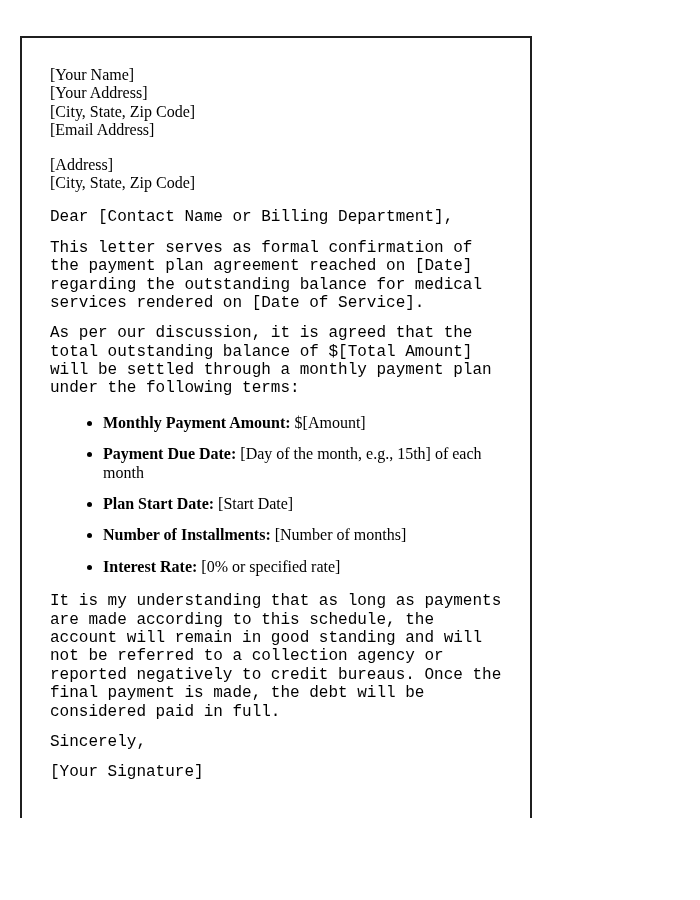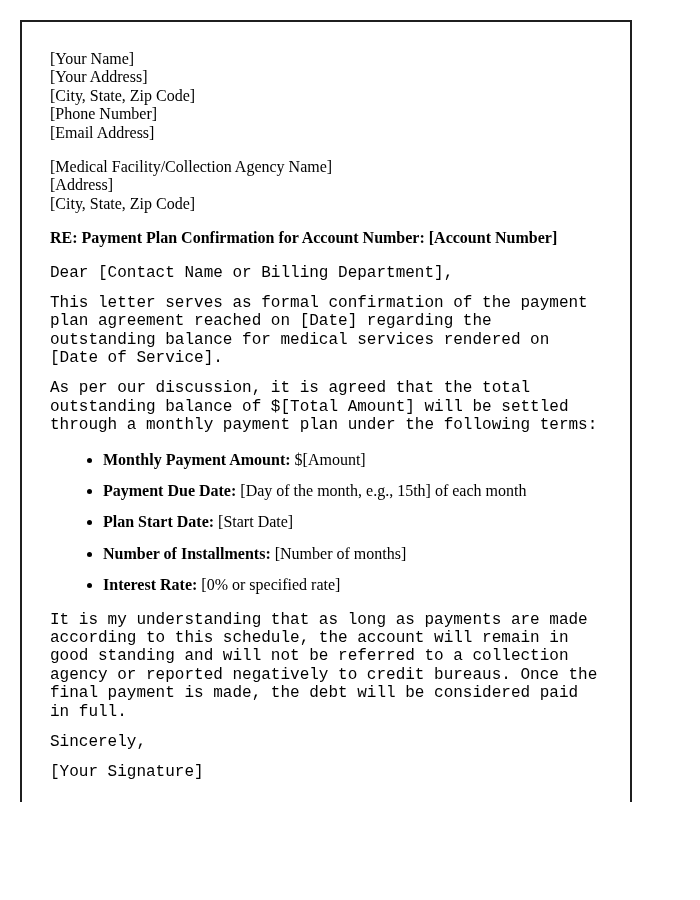--- a/index.html
+++ b/index.html
@@ -13,22 +13,22 @@
     position: relative;
     font-family: "Liberation Serif", serif;
     font-size: 16px;
     line-height: 1.15;
     color: #000000;
     overflow: hidden;
   }
   .page-box {
     position: absolute;
     left: 20px;
-    top: 20px;
-    width: 612px;
+    top: 36px;
+    width: 512px;
     height: 782px;
     box-sizing: border-box;
     border: 2px solid #1f1f1f;
     border-bottom: none;
     background: #ffffff;
     padding: 28px 28px 0 28px;
     overflow: hidden;
   }
   .block {
     margin: 0 0 16px 0;
@@ -61,32 +61,29 @@
 </style>
 </head>
 <body>
 
 <div class="page-box">
 
   <div class="block first">
     <span class="line">[Your Name]</span>
     <span class="line">[Your Address]</span>
     <span class="line">[City, State, Zip Code]</span>
-    <span class="line">[Phone Number]</span>
     <span class="line">[Email Address]</span>
   </div>
 
 
   <div class="block">
-    <span class="line">[Medical Facility/Collection Agency Name]</span>
     <span class="line">[Address]</span>
     <span class="line">[City, State, Zip Code]</span>
   </div>
 
-  <div class="subject">RE: Payment Plan Confirmation for Account Number: [Account Number]</div>
 
   <div class="para">Dear [Contact Name or Billing Department],</div>
 
   <div class="para">This letter serves as formal confirmation of the payment plan agreement reached on [Date] regarding the outstanding balance for medical services rendered on [Date of Service].</div>
 
   <div class="para">As per our discussion, it is agreed that the total outstanding balance of $[Total Amount] will be settled through a monthly payment plan under the following terms:</div>
 
   <ul class="terms">
     <li><strong>Monthly Payment Amount:</strong><span> $[Amount]</span></li>
     <li><strong>Payment Due Date:</strong><span> [Day of the month, e.g., 15th] of each month</span></li>

